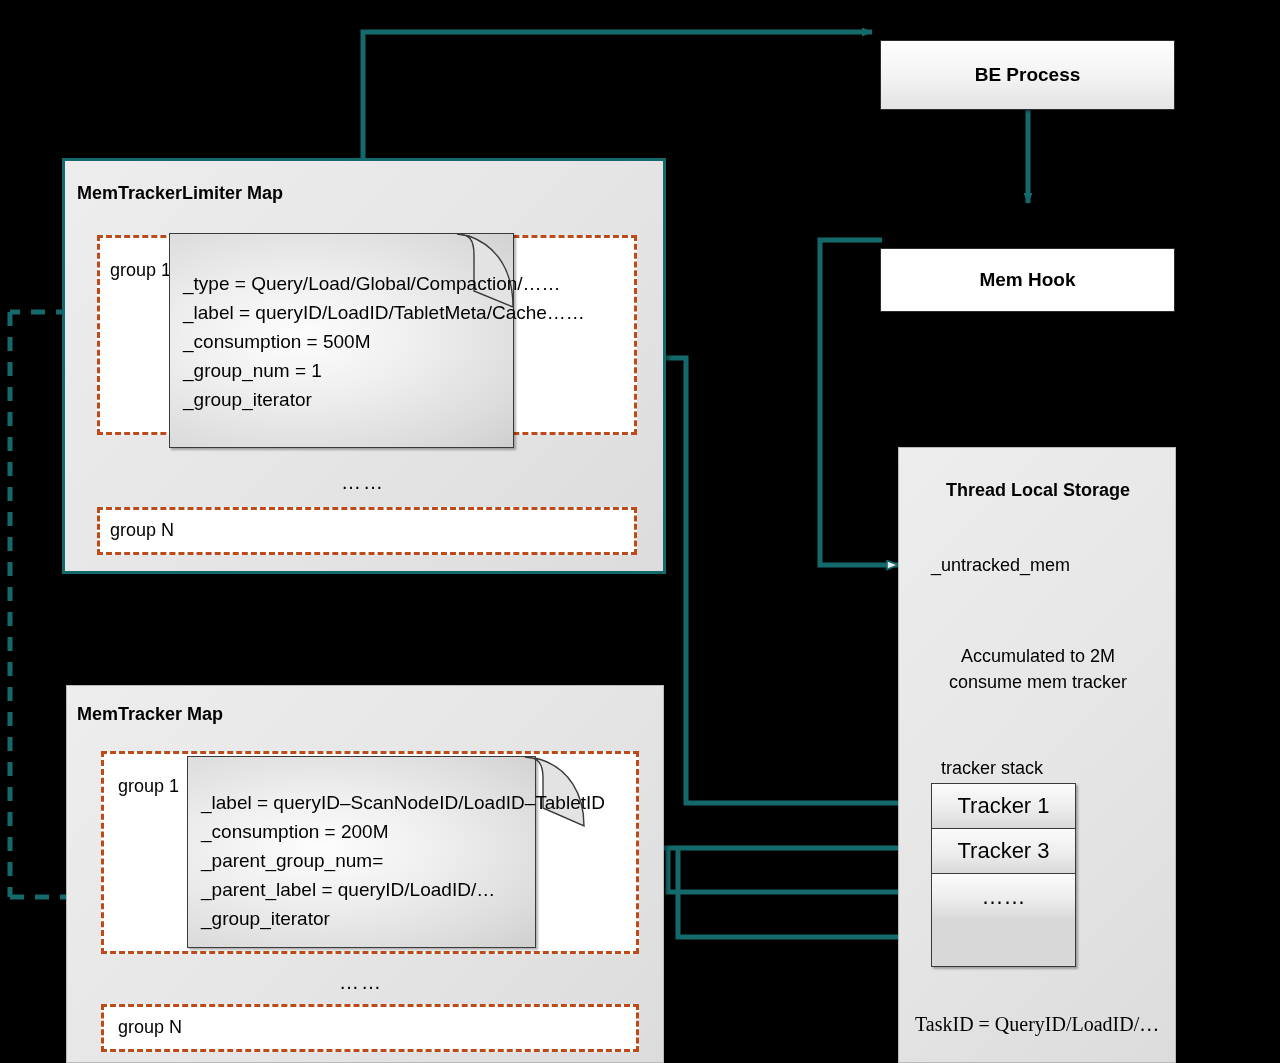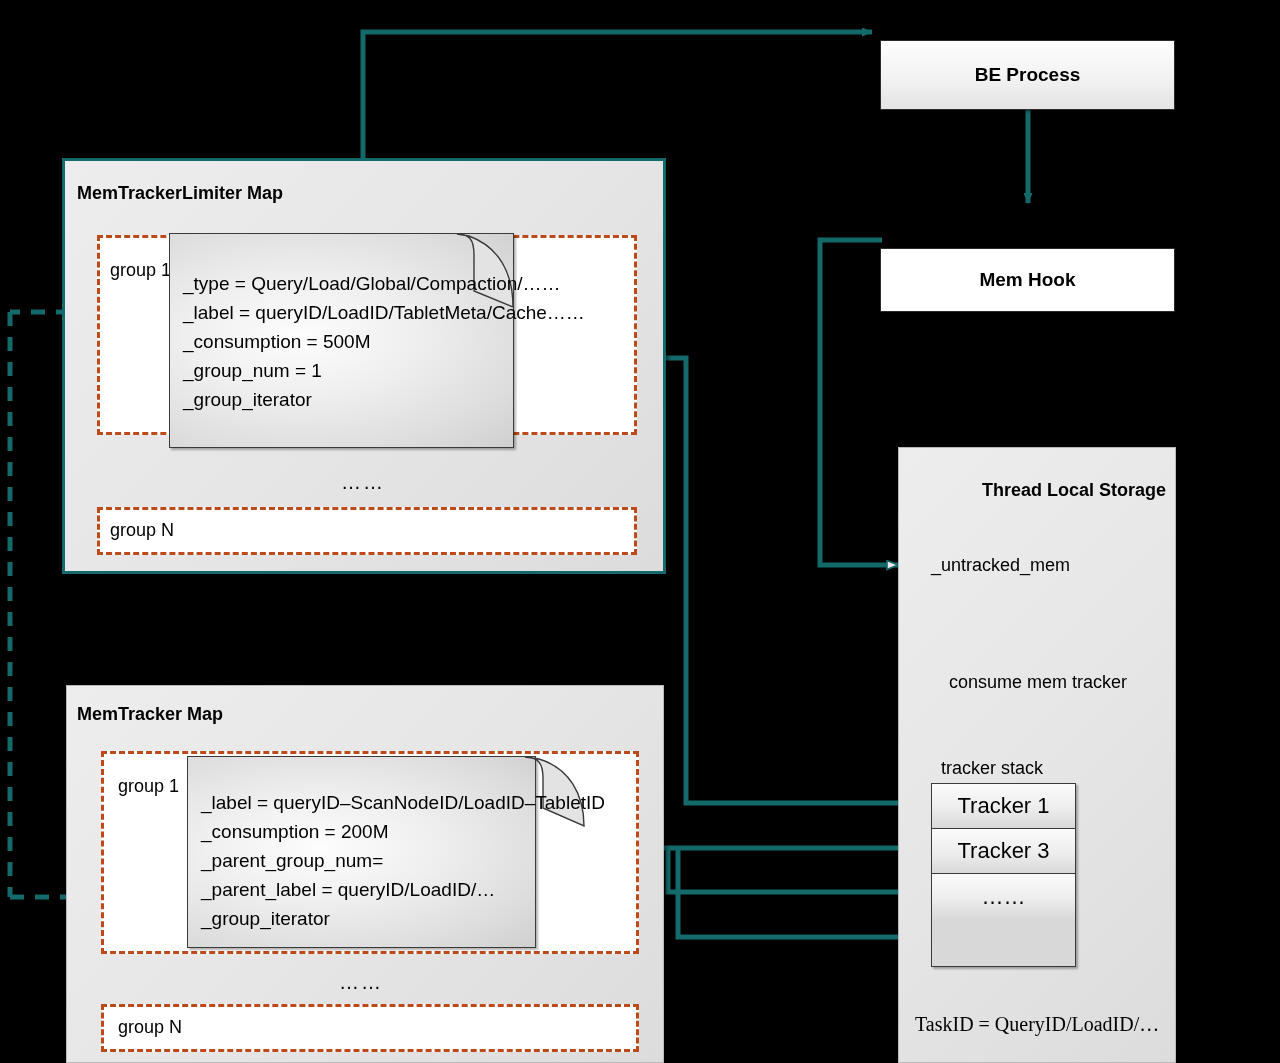--- a/index.html
+++ b/index.html
@@ -176,24 +176,25 @@
     </div>
 
     <div class="dots" style="left:272px;top:285px;">……</div>
 
     <div class="group" style="left:34px;top:318px;width:538px;height:48px;">
       <div class="group-label" style="left:14px;top:10px;">group N</div>
     </div>
   </div>
 
   <div class="box panel gray" style="left:898px;top:447px;width:278px;height:616px;">
-    <div class="panel-title" style="left:0;top:32px;width:278px;text-align:center;padding-left:36px;">Thread Local Storage</div>
+    <div class="panel-title" style="left:0;top:32px;width:278px;text-align:center;">Thread Local Storage</div>
 
     <div class="tls-text" style="left:32px;top:107px;text-align:left;">_untracked_mem</div>
 
+    <div class="tls-text" style="left:0;top:198px;width:278px;">Accumulated to 2M</div>
     <div class="tls-text" style="left:0;top:224px;width:278px;">consume mem tracker</div>
 
     <div class="tls-text" style="left:42px;top:310px;text-align:left;">tracker stack</div>
 
     <div class="stackwrap" style="left:32px;top:335px;width:143px;height:182px;">
       <div class="trow">Tracker 1</div>
       <div class="trow">Tracker 3</div>
       <div class="trow">……</div>
     </div>
 

